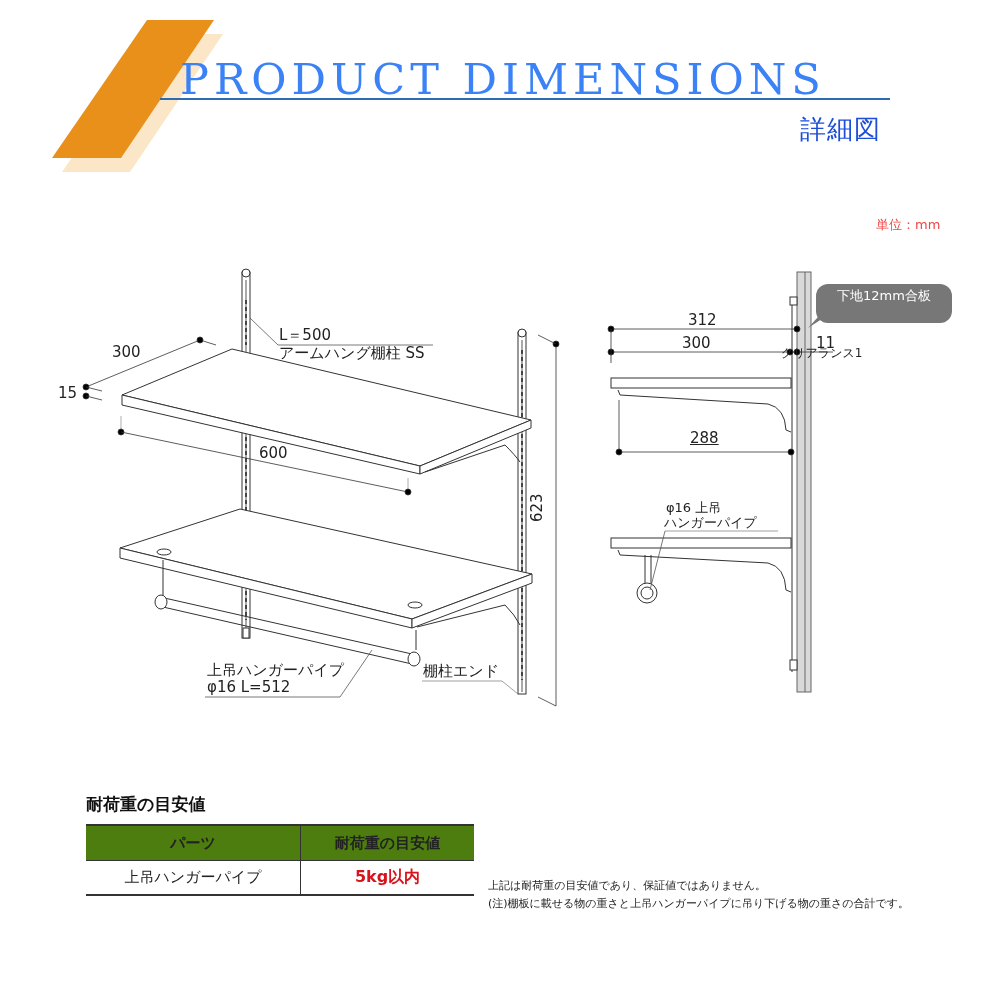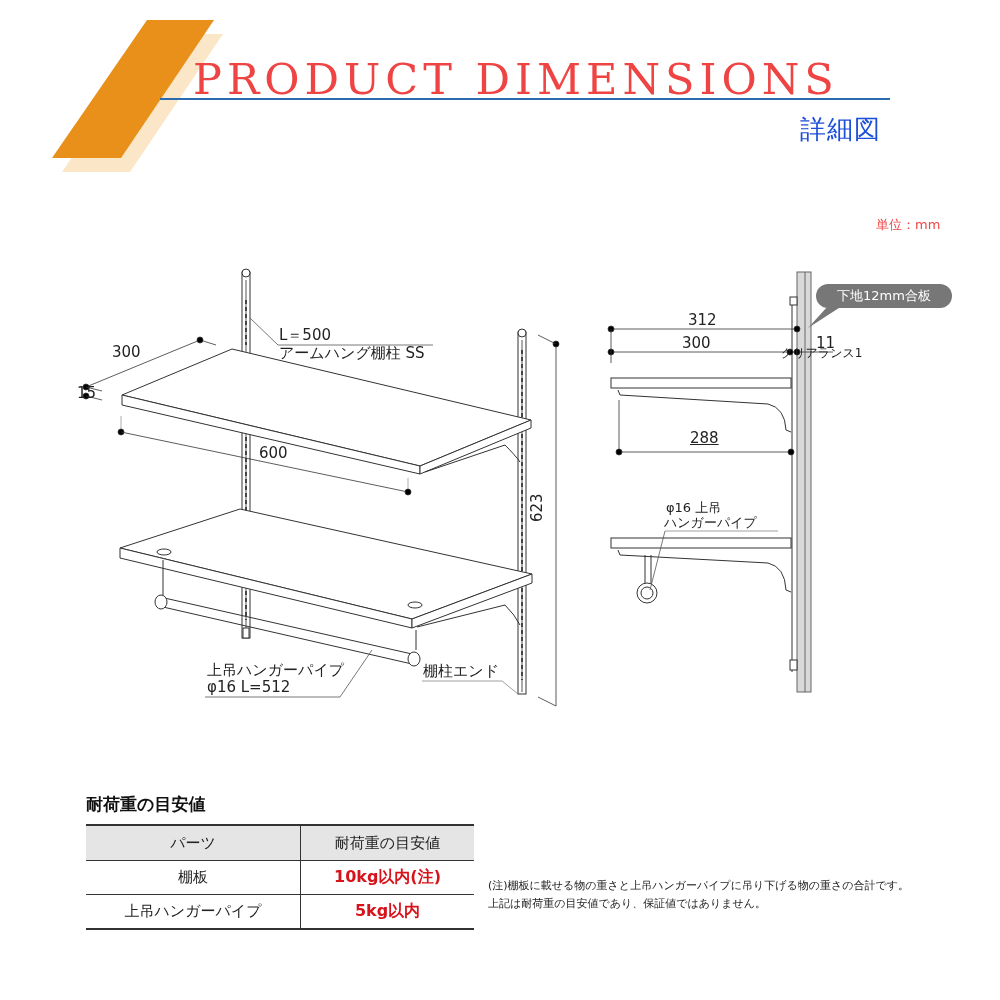--- a/index.html
+++ b/index.html
@@ -1,28 +1,28 @@
 <!DOCTYPE html>
 <html><head>
 <meta charset="utf-8">
 <style>
   html, body { margin: 0; padding: 0; background: #ffffff; }
   body { width: 1000px; height: 1000px; position: relative; overflow: hidden; font-family: "DejaVu Sans", sans-serif; color: #222; }
   .abs { position: absolute; }
-  .title-en { left: 193px; top: 58px; font-family: "DejaVu Serif", "Liberation Serif", serif; font-size: 43px; letter-spacing: 5px; color: #ef4444; white-space: nowrap; line-height: 1; }
+  .title-en { left: 180px; top: 58px; font-family: "DejaVu Serif", "Liberation Serif", serif; font-size: 43px; letter-spacing: 5px; color: #3b82f6; white-space: nowrap; line-height: 1; }
   .title-line { left: 160px; top: 98px; width: 730px; height: 2px; background: #2c6bb0; }
   .title-jp { left: 800px; top: 112px; font-family: "DejaVu Serif", "Liberation Serif", serif; font-size: 26px; color: #1d4ed8; letter-spacing: 1px; }
   .unit { left: 876px; top: 216px; font-size: 13px; color: #ef4444; }
   svg.drawing { position: absolute; left: 0; top: 0; }
   .lbl { font-size: 15px; color: #222; white-space: nowrap; line-height: 1; }
   .lbl-sm { font-size: 12px; }
-  .callout { left: 816px; top: 284px; width: 136px; height: 24px; background: #777; color: #fff; border-radius: 12px; font-size: 13px; text-align: center; line-height: 24px; }
+  .callout { left: 816px; top: 284px; width: 136px; height: 39px; background: #777; color: #fff; border-radius: 12px; font-size: 13px; text-align: center; line-height: 24px; }
   .section-title { left: 86px; top: 793px; font-size: 17px; font-weight: bold; color: #111; }
   table.load { position: absolute; left: 86px; top: 824px; width: 388px; border-collapse: collapse; font-size: 15px; }
-  table.load th { background: #e5e5e5; font-weight: normal; height: 32px; border-top: 2px solid #333; border-bottom: 1px solid #333; color: #222; }
+  table.load th { background: #4d7c0f; font-weight: bold; height: 32px; border-top: 2px solid #333; border-bottom: 1px solid #333; color: #222; }
   table.load td { height: 31px; text-align: center; border-bottom: 1px solid #333; }
   table.load tr:last-child td { border-bottom: 2px solid #333; }
   table.load .c1 { width: 212px; border-right: 1px solid #333; }
   table.load .red { color: #d7141b; font-weight: bold; font-size: 16px; }
   .notes { left: 488px; top: 877px; font-size: 11px; line-height: 18px; color: #222; }
 </style>
 </head>
 <body>
 
 <svg class="drawing" width="1000" height="1000">
@@ -138,21 +138,21 @@
     <line x1="665" y1="531" x2="650" y2="590" stroke="#555"></line>
   </g>
 </svg>
 
 <div class="abs title-en">PRODUCT DIMENSIONS</div>
 <div class="abs title-line"></div>
 <div class="abs title-jp">詳細図</div>
 <div class="abs unit">単位：mm</div>
 
 <div class="abs lbl" style="left:112px;top:345px;">300</div>
-<div class="abs lbl" style="left:58px;top:386px;margin-left:19px;">15</div>
+<div class="abs lbl" style="left:58px;top:386px;">15</div>
 <div class="abs lbl" style="left:259px;top:446px;">600</div>
 <div class="abs lbl" style="left:279px;top:313px;margin-top:33px;">アームハング棚柱 SS</div>
 <div class="abs lbl" style="left:279px;top:328px;">L＝500</div>
 <div class="abs lbl" style="left:207px;top:663px;">上吊ハンガーパイプ</div>
 <div class="abs lbl" style="left:207px;top:680px;">φ16 L=512</div>
 <div class="abs lbl" style="left:423px;top:664px;">棚柱エンド</div>
 <div class="abs lbl" style="left:530px;top:522px;transform:rotate(-90deg);transform-origin:left top;">623</div>
 
 <div class="abs lbl" style="left:688px;top:313px;">312</div>
 <div class="abs lbl" style="left:682px;top:336px;">300</div>
@@ -166,26 +166,22 @@
 <div class="abs section-title">耐荷重の目安値</div>
 <table class="load">
   <thead>
     <tr>
       <th class="c1">パーツ</th>
       <th>耐荷重の目安値</th>
     </tr>
   </thead>
   <tbody>
     <tr>
-      <td class="c1">棚板</td>
-      <td class="red">10kg以内(注)</td>
-    </tr>
-    <tr>
       <td class="c1">上吊ハンガーパイプ</td>
       <td class="red">5kg以内</td>
     </tr>
   </tbody>
 </table>
 
 <div class="abs notes">
+  <div>上記は耐荷重の目安値であり、保証値ではありません。</div>
   <div>(注)棚板に載せる物の重さと上吊ハンガーパイプに吊り下げる物の重さの合計です。</div>
-  <div>上記は耐荷重の目安値であり、保証値ではありません。</div>
 </div>
 
 </body></html>

